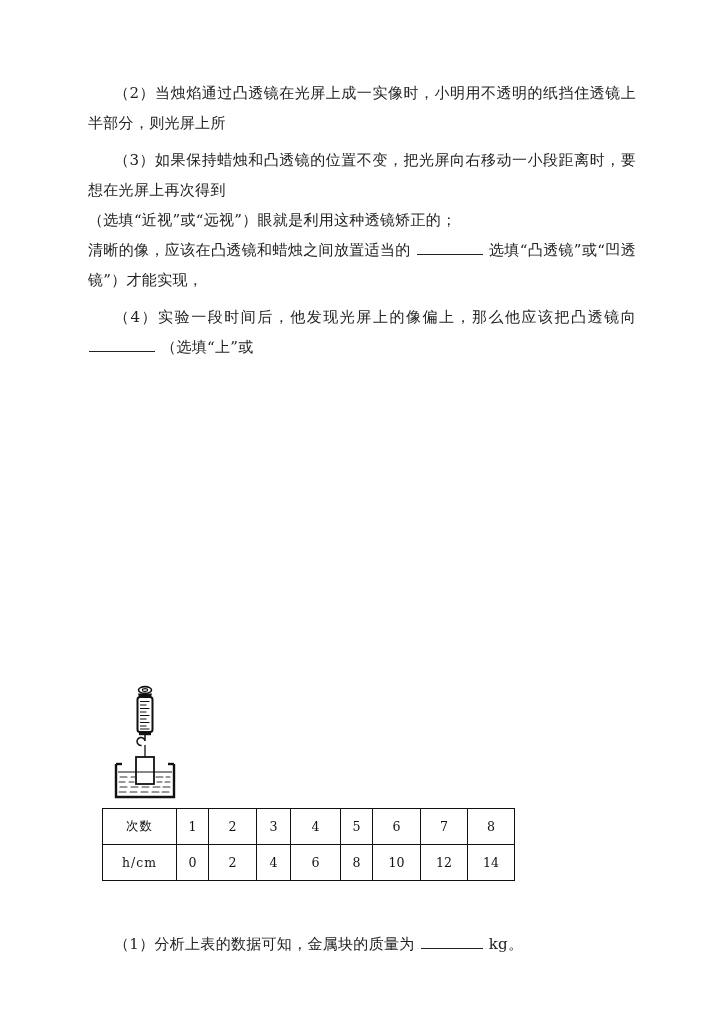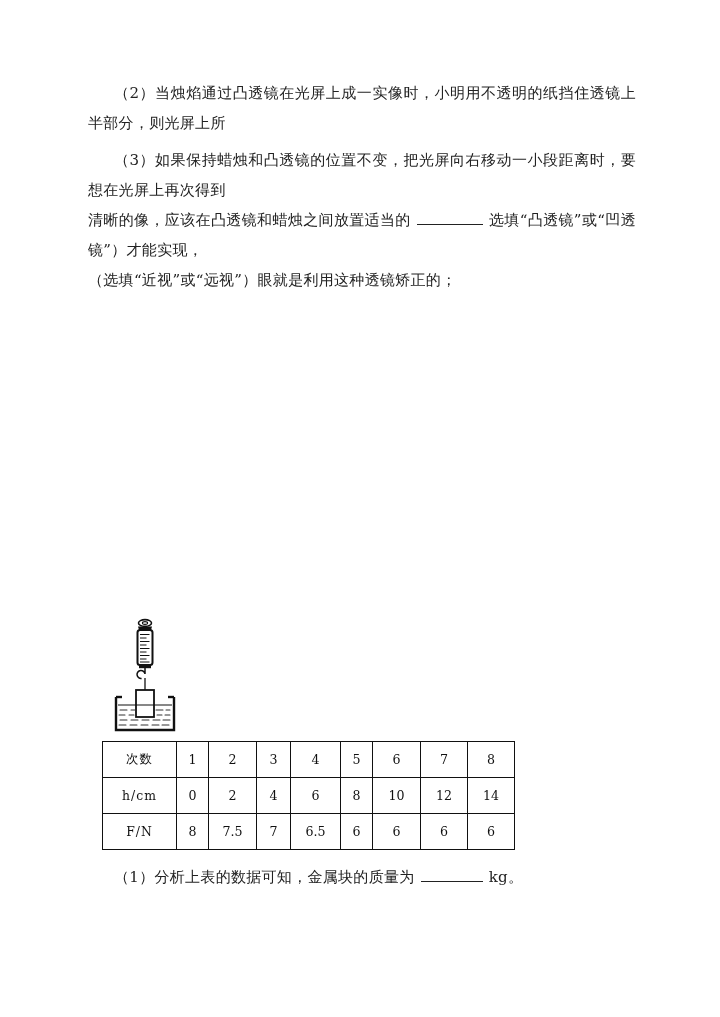--- a/index.html
+++ b/index.html
@@ -107,27 +107,32 @@
 <body>
 
 <div class="page">
   <div class="content">
 
     <div>
 
       <p class="para indent">（2）当烛焰通过凸透镜在光屏上成一实像时，小明用不透明的纸挡住透镜上半部分，则光屏上所</p>
 
       <p class="para indent gap-lg">（3）如果保持蜡烛和凸透镜的位置不变，把光屏向右移动一小段距离时，要想在光屏上再次得到</p>
+      <p class="para">（选填“近视”或“远视”）眼就是利用这种透镜矫正的；</p>
       <p class="para">
         <span>清晰的像，应该在凸透镜和蜡烛之间放置适当的</span>
         <span class="blank w-lg"></span>
         <span>选填“凸透镜”或“凹透镜”）才能实现，</span>
       </p>
-      <p class="para">（选填“近视”或“远视”）眼就是利用这种透镜矫正的；</p>
-
+
+      <p class="para indent gap-lg">
+        <span>（4）实验一段时间后，他发现光屏上的像偏上，那么他应该把凸透镜向</span>
+        <span class="blank w-lg"></span>
+        <span>（选填“上”或</span>
+      </p>
     </div>
 
     <div class="sec2-block">
 
 
       <div class="figure-apparatus">
         <svg width="120" height="118" viewBox="0 0 120 118" aria-hidden="true">
 
           <ellipse cx="37" cy="6" rx="6.5" ry="3.4" fill="none" stroke="#111" stroke-width="1.6"></ellipse>
           <ellipse cx="37" cy="6" rx="2.6" ry="1.4" fill="none" stroke="#111" stroke-width="1.1"></ellipse>
@@ -215,31 +220,20 @@
               <td class="rowhead">h/cm</td>
               <td>0</td>
               <td>2</td>
               <td>4</td>
               <td>6</td>
               <td>8</td>
               <td>10</td>
               <td>12</td>
               <td>14</td>
             </tr>
-            <tr>
-              <td class="rowhead">F/N</td>
-              <td>8</td>
-              <td>7.5</td>
-              <td>7</td>
-              <td>6.5</td>
-              <td>6</td>
-              <td>6</td>
-              <td>6</td>
-              <td>6</td>
-            </tr>
           </tbody>
         </table>
       </div>
 
       <div style="position:absolute; left:0; top:545px; width:548px;">
         <p class="para indent">
           <span>（1）分析上表的数据可知，金属块的质量为</span>
           <span class="blank w-md"></span>
           <span>kg。</span>
         </p>

